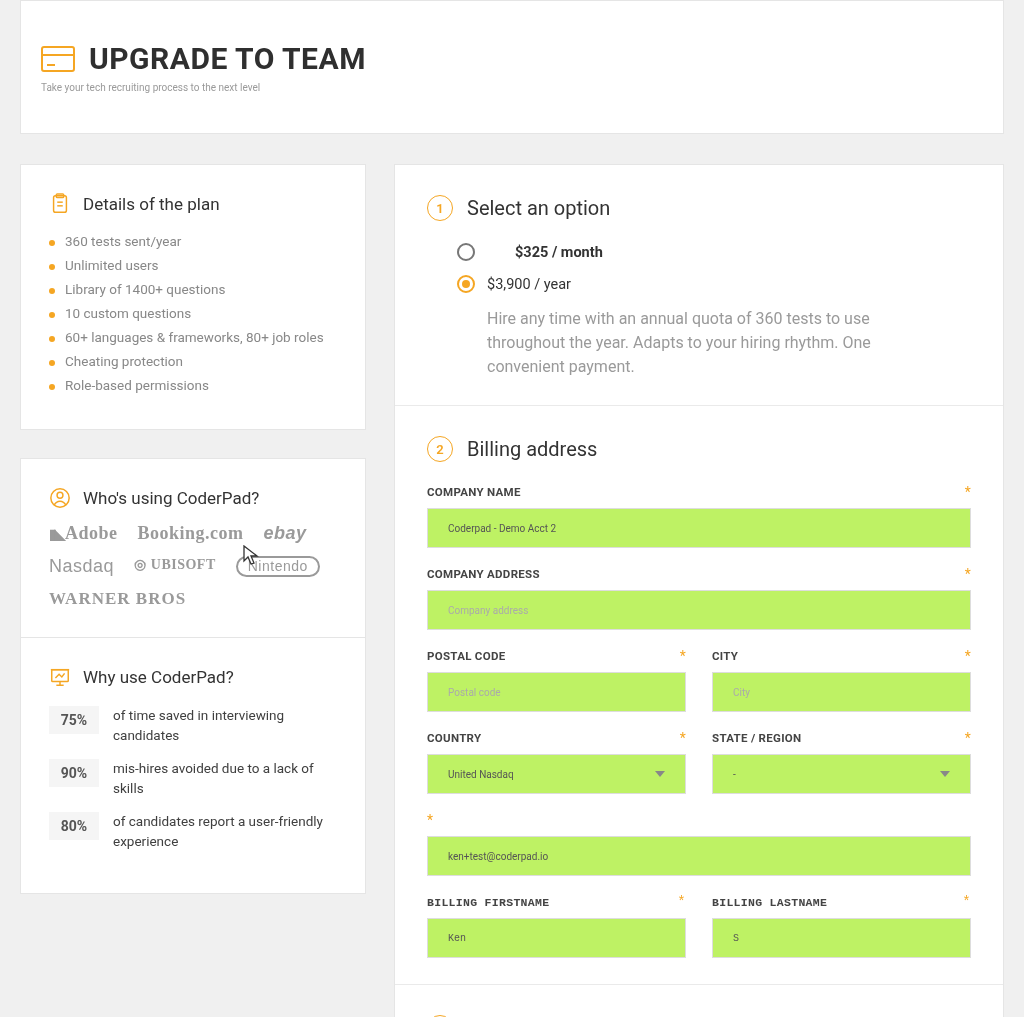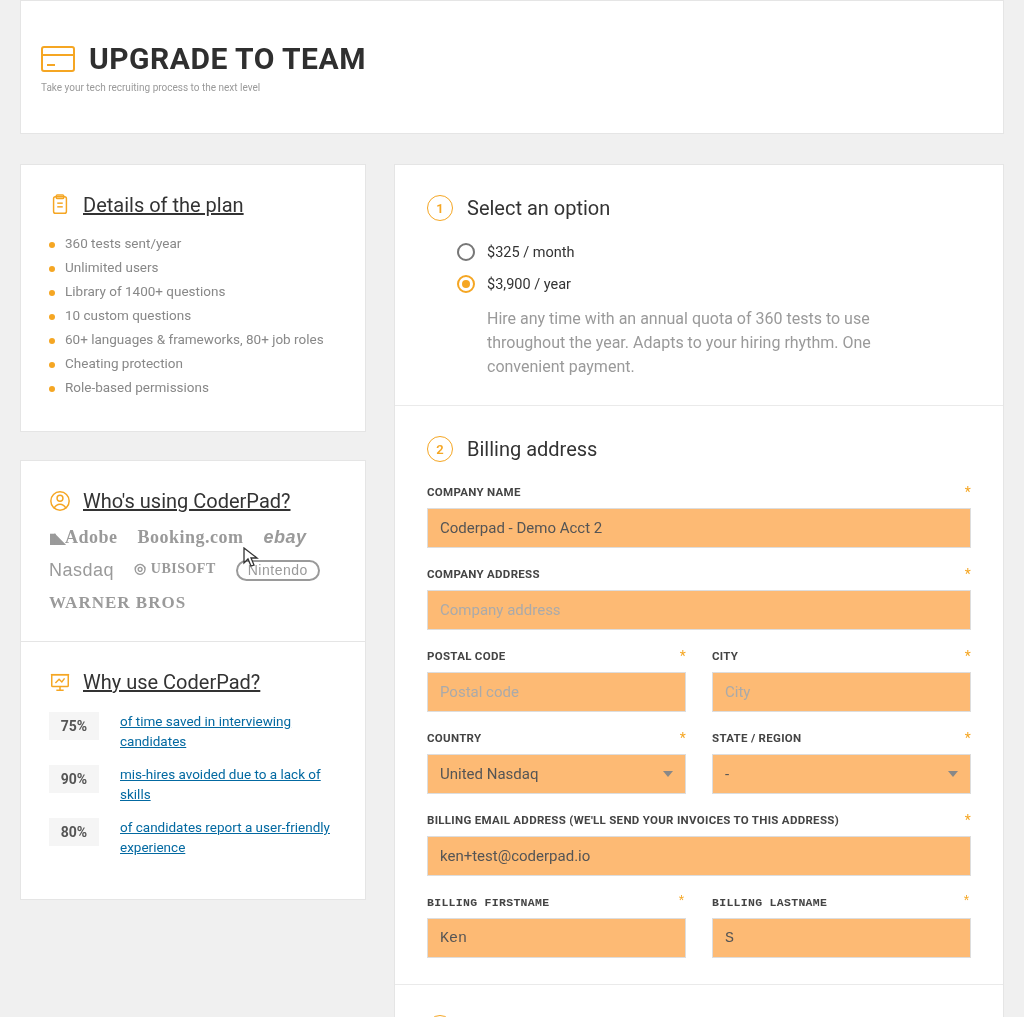--- a/index.html
+++ b/index.html
@@ -57,62 +57,62 @@
     width:8px; height:2px; background:#f5a623;
   }
   
   .cols { display: flex; gap: 28px; align-items: flex-start; }
   .sidebar { width: 346px; flex: 0 0 346px; }
   .main { flex: 1; }
   .card { background:#fff; border:1px solid #e5e5e5; }
   .sidebar .card { margin-bottom: 28px; }
   .card-pad { padding: 28px 28px; }
   .side-head { display:flex; align-items:center; gap:12px; margin-bottom: 18px; }
-  .side-head h2 { font-size: 20px; font-weight: 400; color:#333;text-decoration:underline; }
+  .side-head h2 { font-size: 17px; font-weight: 400; color:#333; }
   .side-icon { width:22px; height:22px; color:#f5a623; display:flex; align-items:center; justify-content:center; }
   .side-icon svg { width:22px; height:22px; stroke:#f5a623; fill:none; stroke-width:1.6; }
   .bullets { list-style:none; }
   .bullets li { position:relative; padding-left:16px; margin-bottom:8px; color:#888; font-size:13.5px; }
   .bullets li::before { content:""; position:absolute; left:0; top:7px; width:6px; height:6px; border-radius:50%; background:#f5a623; }
   
   .logos { display:flex; flex-wrap:wrap; gap:12px 20px; margin-top:14px; }
   .logo-txt { color:#9a9a9a; font-weight:700; font-size:18px; letter-spacing:0.5px; white-space:nowrap; font-family: Georgia, "Times New Roman", serif; }
   .logo-adobe::before { content:"▮◣ "; color:#9a9a9a; font-size:14px; letter-spacing:-2px; }
   .logo-ebay { font-style: italic; text-transform: lowercase; font-family: -apple-system, sans-serif; }
   .logo-nasdaq { font-family: -apple-system, sans-serif; font-weight:500; }
   .logo-ubisoft::before { content:"◎ "; }
   .logo-nintendo { border:2px solid #9a9a9a; border-radius:14px; padding:0 10px; font-size:14px; font-family:-apple-system,sans-serif; font-weight:400; }
   .logo-warner { font-family: "Times New Roman", serif; letter-spacing:1px; font-size:17px; }
   
-  .stat-row { display:flex; align-items:flex-start; gap:21px; margin-bottom:14px; }
+  .stat-row { display:flex; align-items:flex-start; gap:14px; margin-bottom:14px; }
   .stat-badge { background:#f5f5f5; padding:6px 10px; font-weight:700; color:#555; font-size:14px; min-width:50px; text-align:center; }
-  .stat-txt { color:#0369a1; font-size:13.5px; line-height:1.45;text-decoration:underline; }
+  .stat-txt { color:#404040; font-size:13.5px; line-height:1.45; }
   
   .section { padding: 30px 32px; }
   .section + .section { border-top: 1px solid #eaeaea; margin-top: -4px; }
   .sec-head { display:flex; align-items:center; gap:14px; margin-bottom: 22px; }
   .sec-num { width:26px; height:26px; border:1.6px solid #f5a623; border-radius:50%; color:#f5a623; display:flex; align-items:center; justify-content:center; font-size:13px; font-weight:600; }
   .sec-title { font-size:20px; color:#333; font-weight:400; }
   
   .radio-group { padding-left:30px; }
   .radio-row { display:flex; align-items:center; gap:12px; margin-bottom:14px; cursor:pointer; }
   .radio-outer { width:18px; height:18px; border:2px solid #777; border-radius:50%; display:flex; align-items:center; justify-content:center; }
   .radio-row.selected .radio-outer { border-color:#f5a623; }
   .radio-inner { width:8px; height:8px; border-radius:50%; background:#f5a623; display:none; }
   .radio-row.selected .radio-inner { display:block; }
   .radio-label { font-size:14.5px; color:#333; font-weight:400; }
-  .radio-row:not(.selected) .radio-label { font-weight:400; }
+  .radio-row:not(.selected) .radio-label { font-weight:700;margin-left:28px; }
   .plan-desc { padding-left:30px; color:#9a9a9a; font-size:16px; line-height:1.5; margin-top:6px; max-width:430px; }
   
   .form-row { display:flex; gap:26px; margin-bottom:18px; }
   .form-col { flex:1; display:flex; flex-direction:column; }
   .field-label { font-size:11.5px; font-weight:700; color:#444; letter-spacing:0.3px; margin-bottom:8px; display:flex; justify-content:space-between; align-items:center; }
   .req { color:#f5a623; font-size:14px; font-weight:400; }
   input[type=text], .select, .faux-input {
-    width:100%; height:40px; border:1px solid #ddd; background:#fdba74; padding:0 12px; font-size:15px; color:#555; font-family:inherit;
+    width:100%; height:40px; border:1px solid #ddd; background:#bef264; padding:0 20px; font-size:10px; color:#555; font-family:inherit;
   }
   input[type=text]::placeholder, .faux-input.placeholder { color:#aaa; }
   .select { display:flex; align-items:center; justify-content:space-between; cursor:pointer; }
   .chev { width:0; height:0; border-left:5px solid transparent; border-right:5px solid transparent; border-top:6px solid #888; }
   
   .cursor-arrow { position:absolute; pointer-events:none; }
 </style>
 </head>
 <body>
 
@@ -293,21 +293,20 @@
             <div class="select">
               <span>-</span>
               <span class="chev"></span>
             </div>
           </div>
         </div>
 
         <div class="form-row">
           <div class="form-col">
             <label class="field-label">
-                <span>BILLING EMAIL ADDRESS (WE'LL SEND YOUR INVOICES TO THIS ADDRESS)</span>
                 <span class="req">*</span>
               </label>
             <input type="text" value="ken+test@coderpad.io" style="">
           </div>
         </div>
 
         <div class="form-row" style="margin-bottom:0;font-family:Liberation Mono, monospace;">
           <div class="form-col">
             <label class="field-label">
                 <span>BILLING FIRSTNAME</span>

